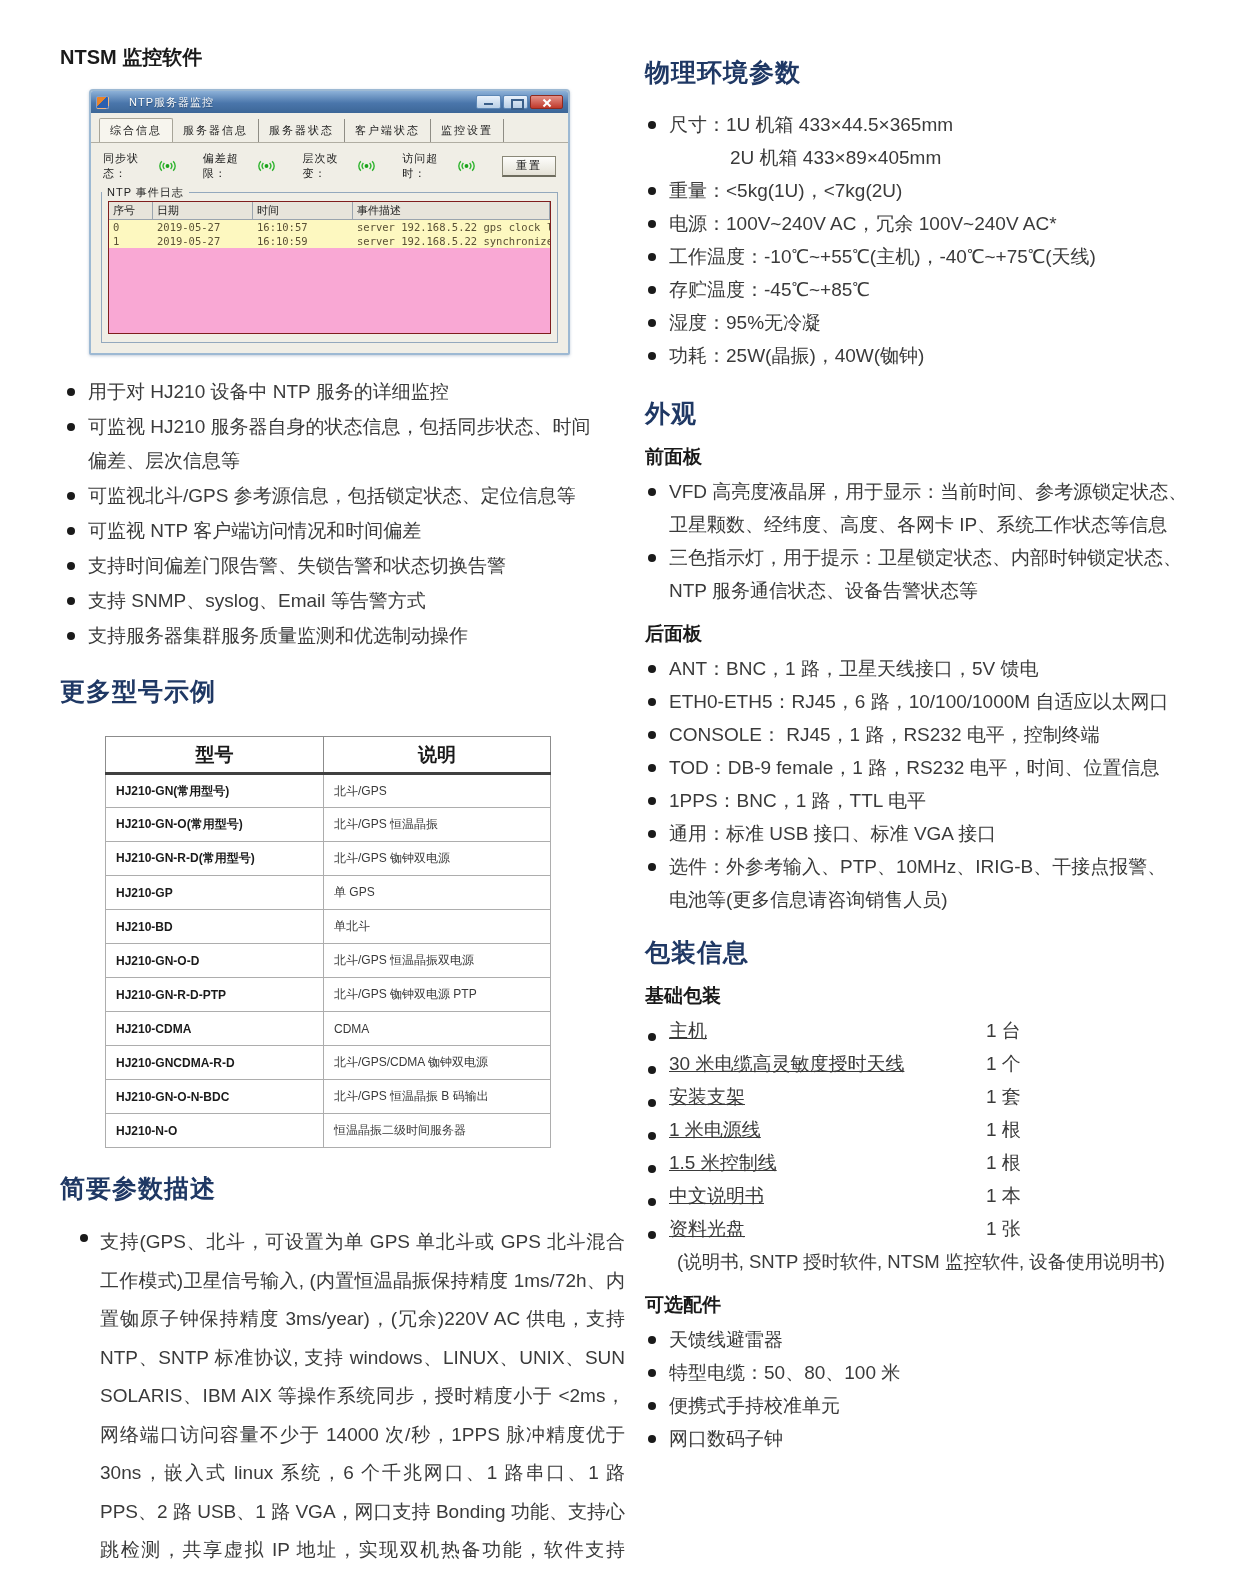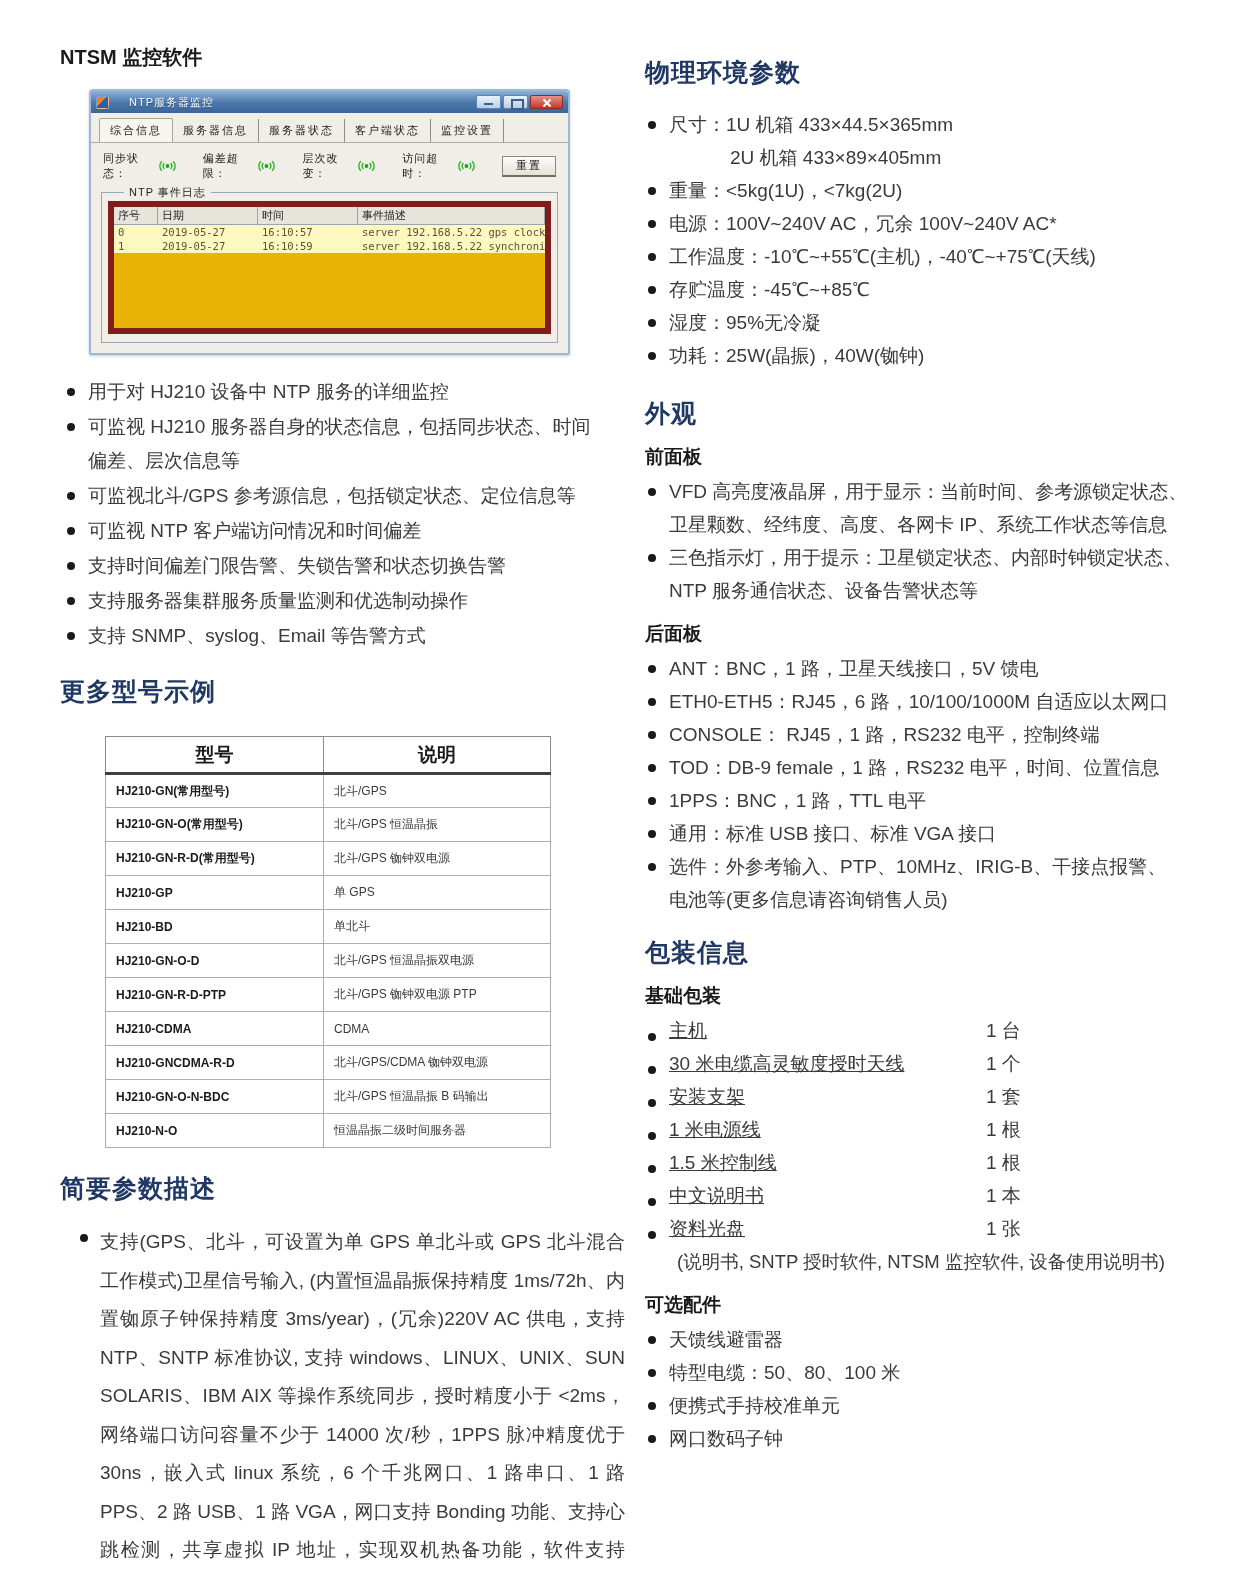--- a/index.html
+++ b/index.html
@@ -45,22 +45,22 @@
   .tab.active { font-weight:normal; background:#f7f5ee; border:1px solid #a7a498; border-bottom:none; border-radius:2px 2px 0 0; }
 
   .toolbar { display:flex; align-items:center; padding:8px 12px 7px 12px; }
   .grp { display:flex; align-items:center; margin-right:26px; }
   .st { font-size:11px; color:#222; letter-spacing:1px; margin-right:3px; }
   .reset { margin-left:auto; width:62px; height:21px; font-size:11px; letter-spacing:2px; color:#111;
            background:linear-gradient(#fdfdfb,#e4e1d6); border:1px solid #8a8878; border-bottom:2px solid #6e6c5e;
            font-family:"Liberation Sans", sans-serif; }
 
   .groupbox { margin:4px 10px 10px 10px; border:1px solid #93a8bd; position:relative; height:151px; padding:8px 6px 6px; }
-  .legend { position:absolute; top:-8px; left:22px; background:#f0eee6; padding:0 5px; font-size:11px; color:#222; letter-spacing:1px; }
-  .logtable { border:6px solid #7f1d1d; background:#eab308; height:133px; overflow:hidden; font-size:11px; }
+  .legend { position:absolute; top:-8px; left:0; background:#f0eee6; padding:0 5px; font-size:11px; color:#222; letter-spacing:1px; }
+  .logtable { border:1px solid #7f1d1d; background:#f9a8d4; height:133px; overflow:hidden; font-size:11px; }
   .lrow { display:flex; }
   .lh .c { background:#e7e4db; border-right:1px solid #9aa4ae; border-bottom:1px solid #9aa4ae; padding:1px 4px; color:#222; }
   .lr .c { background:#fdf8c0; padding:1px 4px; color:#5a5136; font-family:"DejaVu Sans Mono", monospace; font-size:10.5px; }
   .c0 { width:44px; }  .c1 { width:100px; } .c2 { width:100px; } .c3 { flex:1; min-width:0; white-space:nowrap; }
 
   
   .features { margin:20px 0 0 4px; }
   .features .li { margin-bottom:1px; }
 
   
@@ -212,27 +212,27 @@
         </div>
       <div class="li">
           <span class="dot"></span>
           <div class="litxt">
             <div class="ln">支持时间偏差门限告警、失锁告警和状态切换告警</div>
           </div>
         </div>
       <div class="li">
           <span class="dot"></span>
           <div class="litxt">
+            <div class="ln">支持 SNMP、syslog、Email 等告警方式</div>
+          </div>
+        </div>
+      <div class="li">
+          <span class="dot"></span>
+          <div class="litxt">
             <div class="ln">支持服务器集群服务质量监测和优选制动操作</div>
-          </div>
-        </div>
-      <div class="li">
-          <span class="dot"></span>
-          <div class="litxt">
-            <div class="ln">支持 SNMP、syslog、Email 等告警方式</div>
           </div>
         </div>
     </div>
 
     <h2 class="section models-h">更多型号示例</h2>
 
     <table class="models">
       <thead>
         <tr>
           <th>型号</th>

